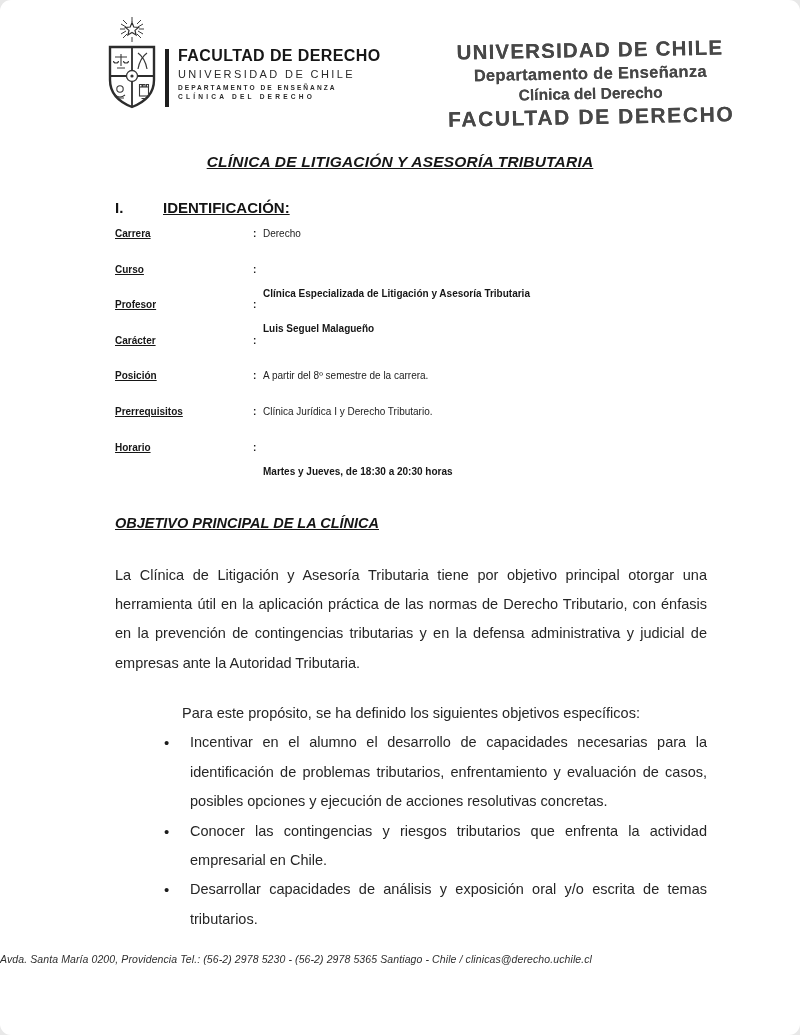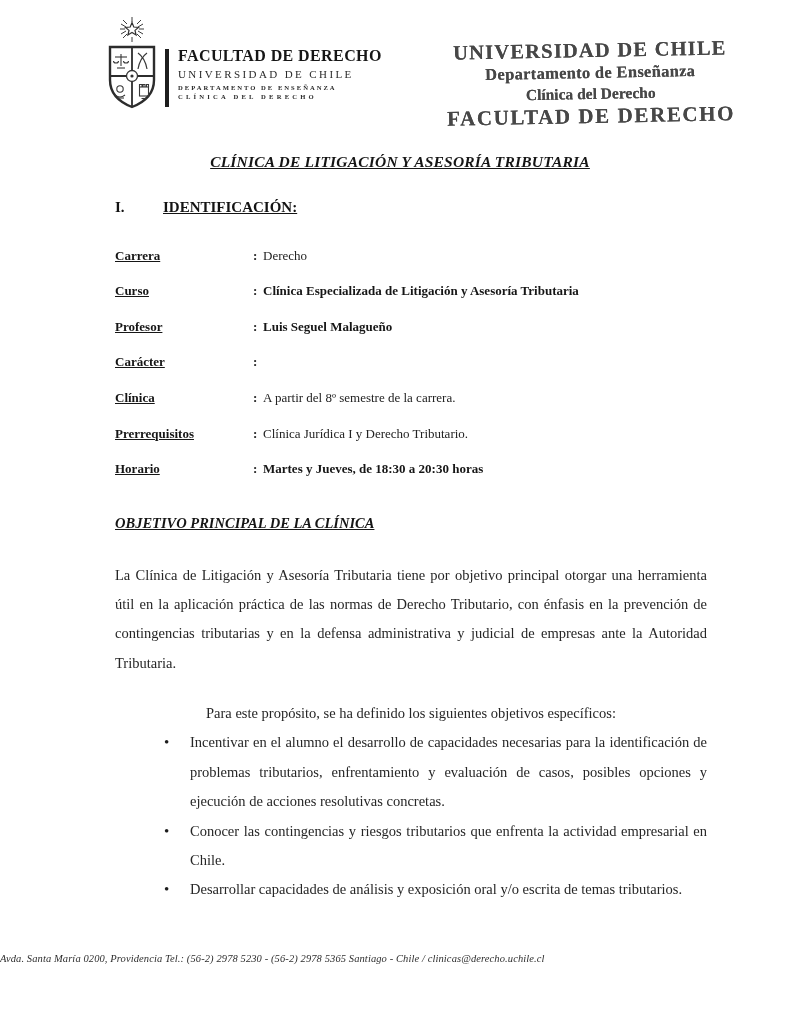--- a/index.html
+++ b/index.html
@@ -1,23 +1,24 @@
 <!DOCTYPE html>
 <html><head>
 <meta charset="utf-8">
 <style>
   html,body { margin:0; padding:0; background:#e8e8e8; }
   .page {
     position:relative;
     width:800px; height:1035px;
     margin:0 auto;
     background:#ffffff;
-    font-family:Liberation Serif, serif;
+    font-family:Liberation Sans, sans-serif;
     color:#1f1f1f;
     overflow:hidden;
+    border-radius:11px;
   }
 
   
   .logo { position:absolute; top:16px; left:106px; display:flex; align-items:flex-start; }
   .crest { width:52px; height:96px; }
   .logo-divider { width:4px; height:58px; background:#1d1d1d; margin-left:7px; margin-top:33px; }
   .logo-text { margin-left:9px; margin-top:31px; white-space:nowrap; }
   .lt1 { font-size:16px; font-weight:bold; letter-spacing:0.4px; color:#161616; }
   .lt2 { font-size:11px; letter-spacing:2.4px; margin-top:3px; color:#2a2a2a; }
   .lt3 { font-size:6.6px; font-weight:bold; letter-spacing:2.0px; margin-top:4px; color:#2a2a2a; }
@@ -39,21 +40,21 @@
     position:absolute; top:153px; left:0; width:800px;
     text-align:center; font-size:15.5px; font-weight:bold; font-style:italic;
     text-decoration:underline; color:#161616; letter-spacing:0.2px;
   }
 
   .section-head { position:absolute; top:199px; left:115px; display:flex; font-size:15px; font-weight:bold; color:#141414; }
   .section-numeral { width:48px; }
   .section-title { text-decoration:underline; }
 
   .fields { position:absolute; top:228px; left:115px; width:600px; }
-  .field-row { height:35.6px; display:flex; align-items:flex-end; font-size:13px; }
+  .field-row { height:35.6px; display:flex; align-items:flex-start; font-size:10px; }
   .field-label { width:138px; font-weight:bold; text-decoration:underline; color:#161616; }
   .field-colon { width:10px; font-weight:bold; }
   .field-value { color:#222; }
   .field-value.v-bold { font-weight:bold; color:#161616;margin-top:24px; }
 
   .objective-head {
     position:absolute; top:515px; left:115px;
     font-size:14.5px; font-weight:bold; font-style:italic;
     text-decoration:underline; color:#161616;
   }
@@ -177,21 +178,21 @@
       <span class="field-label">Profesor</span>
       <span class="field-colon">:</span>
       <span class="field-value v-bold">Luis Seguel Malagueño</span>
     </div>
     <div class="field-row">
       <span class="field-label">Carácter</span>
       <span class="field-colon">:</span>
       <span class="field-value"></span>
     </div>
     <div class="field-row">
-      <span class="field-label">Clínica</span>
+      <span class="field-label">Posición</span>
       <span class="field-colon">:</span>
       <span class="field-value">A partir del 8º semestre de la carrera.</span>
     </div>
     <div class="field-row">
       <span class="field-label">Prerrequisitos</span>
       <span class="field-colon">:</span>
       <span class="field-value">Clínica Jurídica I y Derecho Tributario.</span>
     </div>
     <div class="field-row">
       <span class="field-label">Horario</span>

